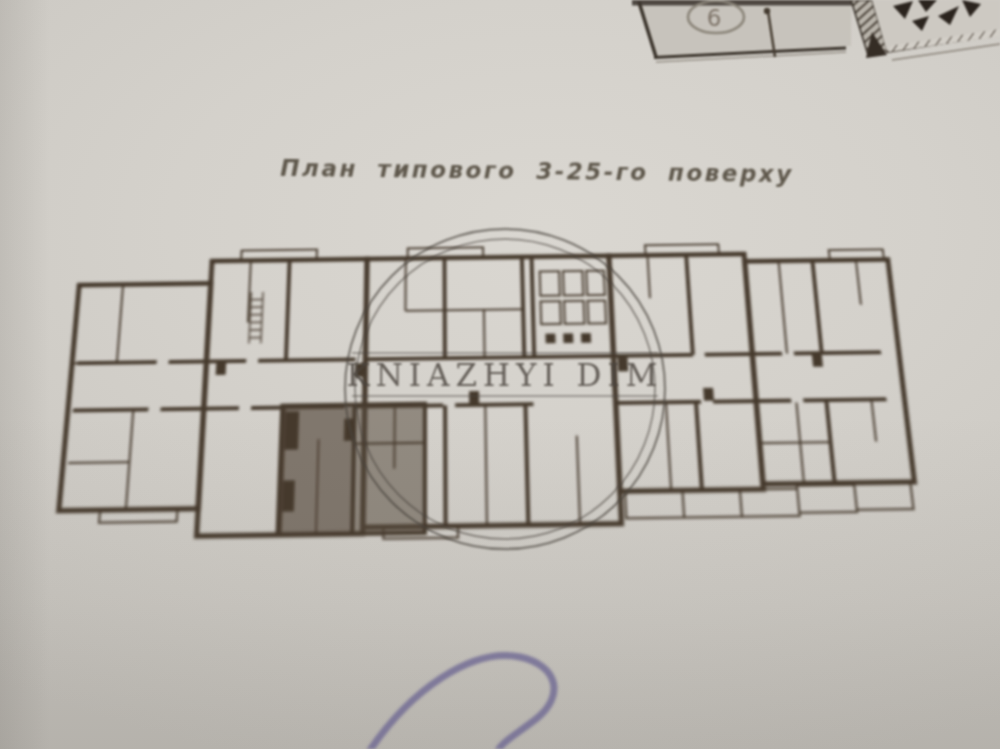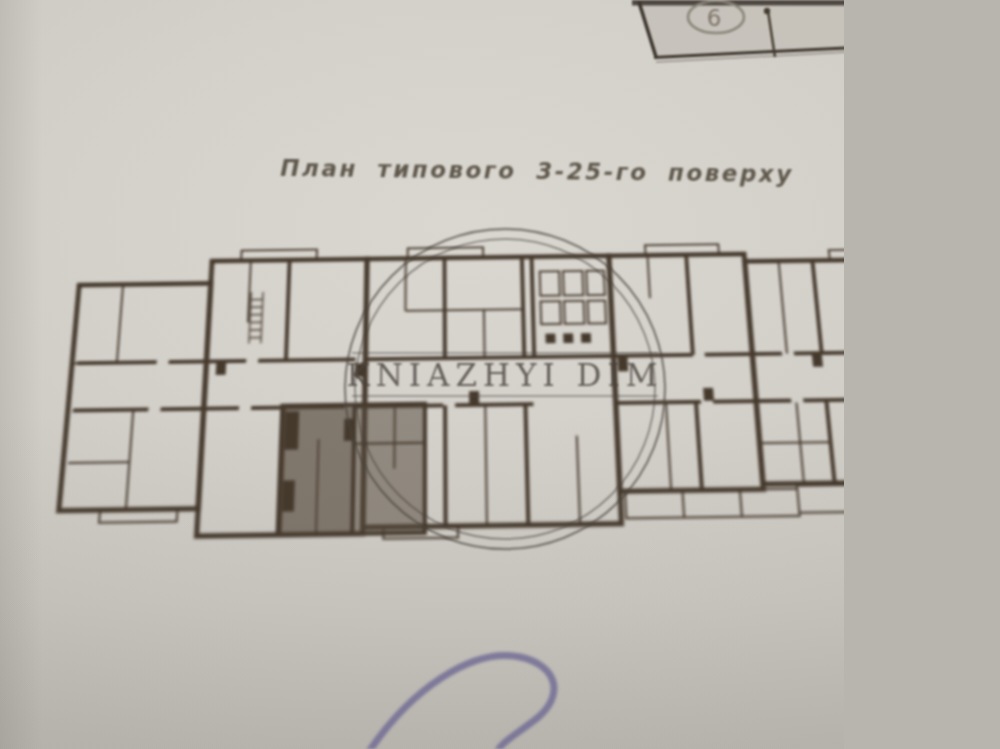--- a/index.html
+++ b/index.html
@@ -1,17 +1,17 @@
 <!DOCTYPE html>
 <html style="--paper: #d2cfc9; --wall-ink: #45392c; --highlight-room: #55493c; --watermark-ink: #4a443e; --pen-ink: #6d6792; --title-ink: #5f584c;"><head>
 <meta charset="utf-8">
 <style>
   html,body{margin:0;padding:0;background:#b8b5af;}
   .photo{
-    position:relative;width:844px;height:749px;overflow:hidden;
+    position:relative;width:1000px;height:749px;overflow:hidden;
     background:
       linear-gradient(to right, rgba(50,45,40,.10), rgba(50,45,40,0) 5%),
       linear-gradient(to bottom, rgba(0,0,0,0) 55%, rgba(60,55,48,.05) 80%, rgba(60,55,48,.12) 100%),
       radial-gradient(ellipse 950px 560px at 55% 30%, #dad7d1 0%, #d4d1cb 40%, #cdcac4 72%, #c6c3bd 100%);
     font-family:"DejaVu Sans", sans-serif;
   }
   .layer{position:absolute;left:0;top:0;}
 
   
   .corner{left:0;top:0;width:1000px;height:90px;filter:blur(1.2px);}

